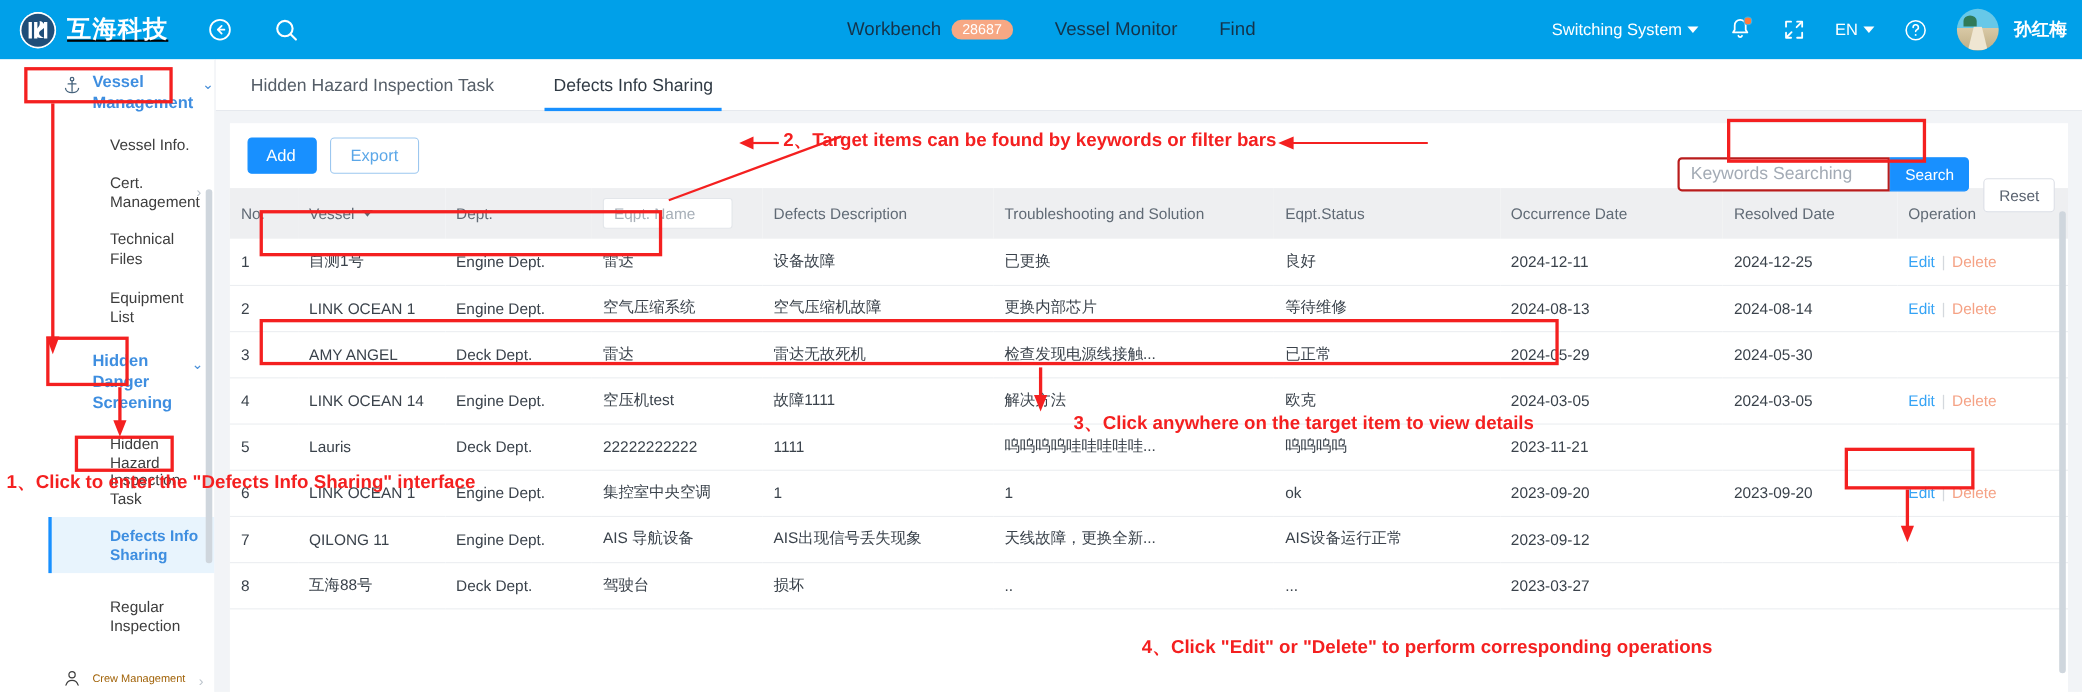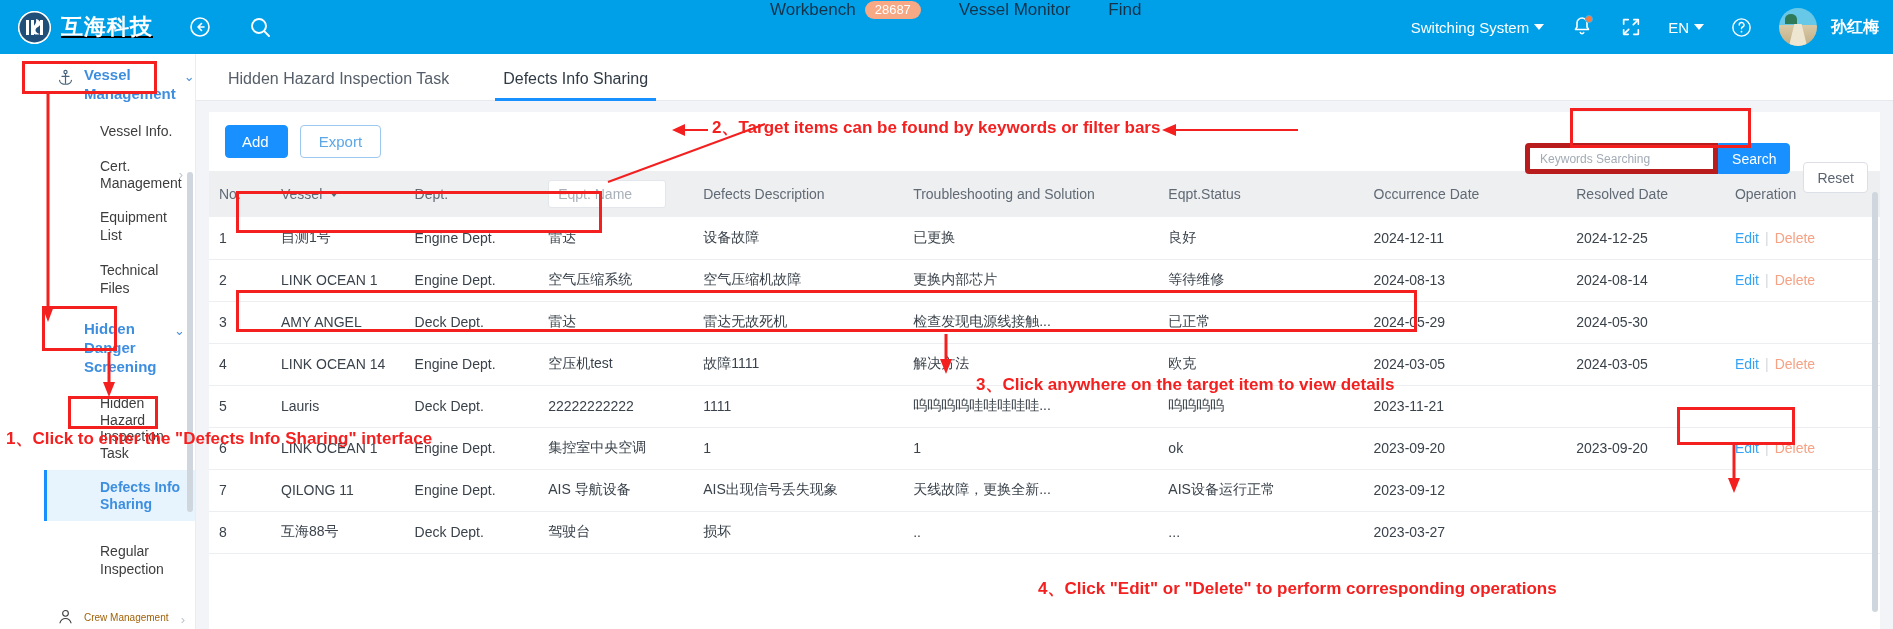--- a/index.html
+++ b/index.html
@@ -26,21 +26,21 @@
     color: #fff; font-size: 22px; font-weight: bold; margin-left: 10px;
     letter-spacing: 1px;
   }
   .nav-icon-btn {
     width: 26px; height: 26px; margin-left: 34px;
     display: flex; align-items: center; justify-content: center;
   }
   .nav-icon-btn svg { display: block; }
   .topnav-center {
     position: absolute; left: 770px; top: 0; height: 54px;
-    display: flex; align-items: flex-start; gap: 38px;
+    display: flex; align-items: center; gap: 38px;
   }
   .topnav-link {
     color: #14334a; font-size: 17px; display: flex; align-items: center; gap: 9px;
     white-space: nowrap;
   }
   .badge-count {
     background: #f7a884; color: #fff; font-size: 13px;
     border-radius: 11px; padding: 2px 10px 3px; line-height: 1;
     display: inline-block;
   }
@@ -142,22 +142,22 @@
   .btn {
     font-size: 15px; border-radius: 4px; padding: 7px 18px; cursor: pointer;
     white-space: nowrap; display: inline-block;
   }
   .btn-primary { background: #1890ff; color: #fff; border: 1px solid #1890ff; padding-left: 16px; }
   .btn-outline { background: #fff; color: #5ba7e8; border: 1px solid #9cc7ef; margin-left: 12px; }
   .search-zone {
     position: absolute; right: 12px; top: 12px; display: flex; align-items: center; gap: 0;
   }
   .search-input {
-    width: 193px; height: 31px; border: 5px solid #b91c1c; border-radius: 4px 0 0 4px;
-    font-size: 12px; color: #6b7380; padding: 0 10px; background: #fff;
+    width: 193px; height: 31px; border: 2px solid #b91c1c; border-radius: 4px 0 0 4px;
+    font-size: 16px; color: #6b7380; padding: 0 10px; background: #fff;
     outline: none; font-family: inherit;
   }
   .search-input::placeholder { color: #a3abb5; }
   .btn-search {
     background: #1890ff; color: #fff; font-size: 14px; border: 1px solid #1890ff;
     border-radius: 0 4px 4px 0; height: 31px; padding: 0 13px;
     display: flex; align-items: center; cursor: pointer;
   }
   .btn-reset {
     background: #fff; color: #5a6370; font-size: 14px; border: 1px solid #dcdfe6;
@@ -314,24 +314,24 @@
     </div>
 
     <div class="side-sub">
       <span>Vessel Info.</span>
     </div>
     <div class="side-sub two">
       <span>Cert. Management</span>
       <span class="arrow-r">›</span>
     </div>
     <div class="side-sub">
+      <span>Technical Files</span>
+    </div>
+    <div class="side-sub">
       <span>Equipment List</span>
-    </div>
-    <div class="side-sub">
-      <span>Technical Files</span>
     </div>
 
     <div class="side-group" style="padding-top:14px;">
       <span class="gicon"></span>
       <span class="glabel">Hidden Danger Screening</span>
       <span class="chev">⌄</span>
     </div>
 
     <div class="side-sub two">
       <span>Hidden Hazard Inspection Task</span>

